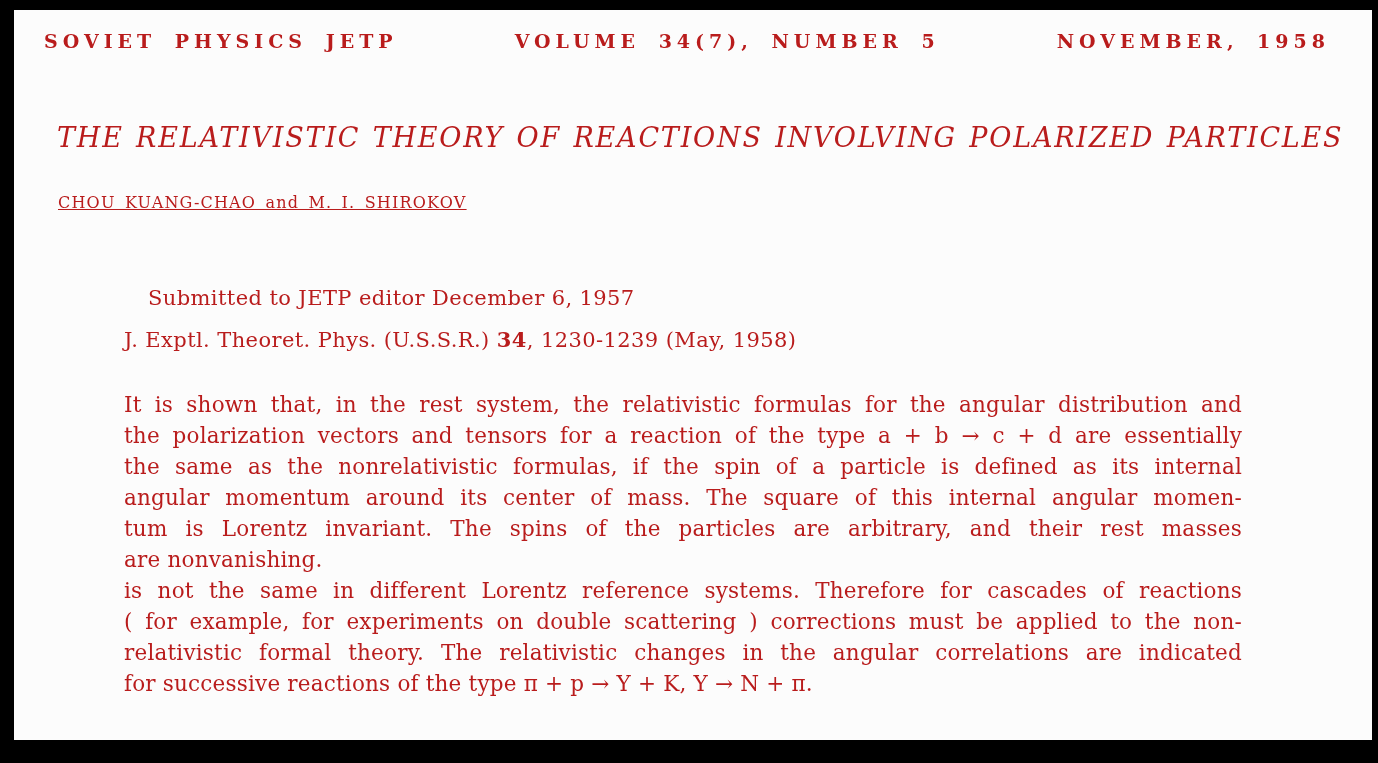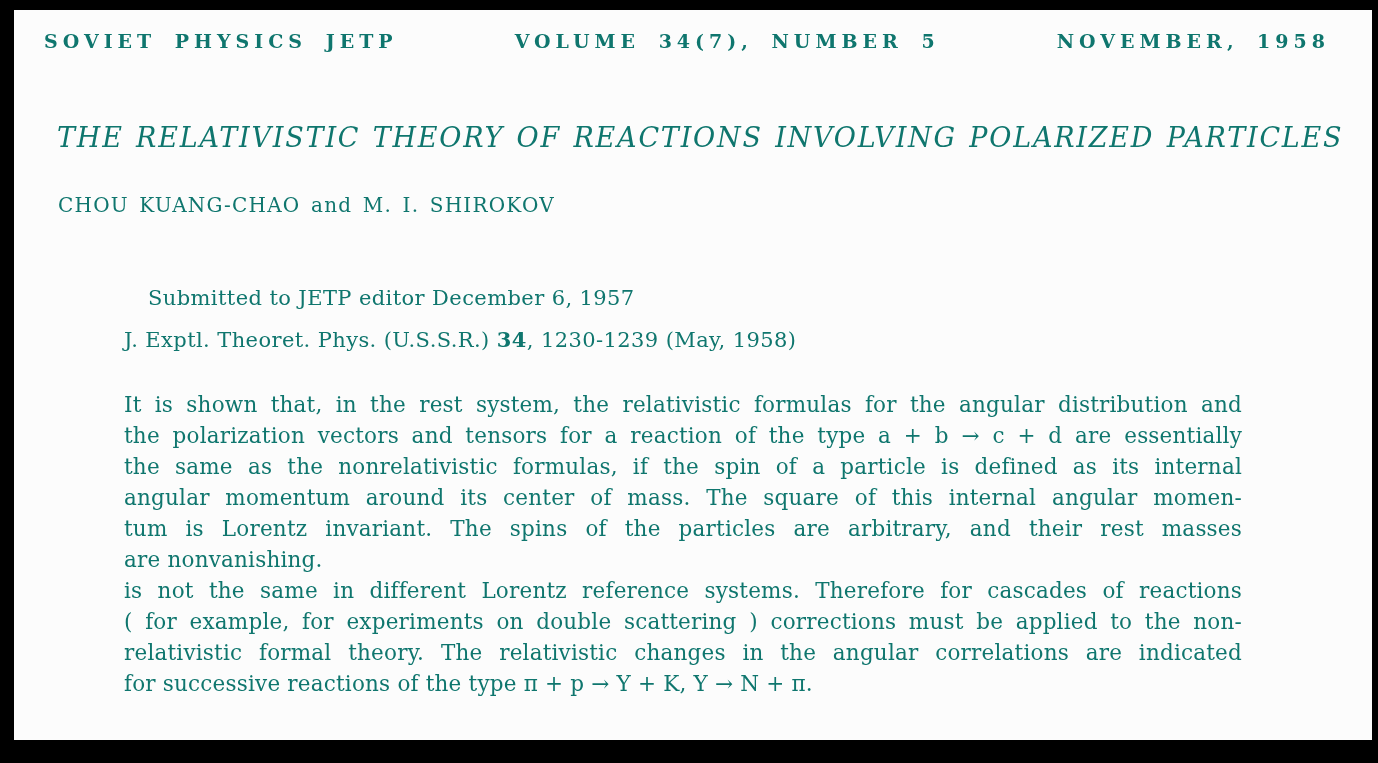--- a/index.html
+++ b/index.html
@@ -17,21 +17,21 @@
     height: 763px;
     background: #000;
   }
   .paper {
     position: absolute;
     left: 14px;
     top: 10px;
     width: 1358px;
     height: 730px;
     background: #fcfcfc;
-    color: #0f766e;
+    color: #b91c1c;
   }
   .masthead {
     position: absolute;
     top: 20px;
     left: 30px;
     right: 42px;
     display: flex;
     justify-content: space-between;
     font-size: 19px;
     font-weight: 600;
@@ -48,24 +48,25 @@
     font-style: italic;
     font-weight: 500;
     letter-spacing: 1.8px;
     word-spacing: 2px;
     white-space: nowrap;
   }
   .authors {
     position: absolute;
     top: 183px;
     left: 44px;
-    font-size: 20px;
+    font-size: 16px;
     letter-spacing: 1.2px;
     word-spacing: 3px;
     white-space: nowrap;
+    text-decoration: underline;
   }
   .meta-line {
     position: absolute;
     left: 110px;
     font-size: 21px;
     letter-spacing: 0.4px;
     white-space: nowrap;
   }
   .affiliation { top: 230px; }
   .submitted   { top: 276px; margin-left: 24px; }

